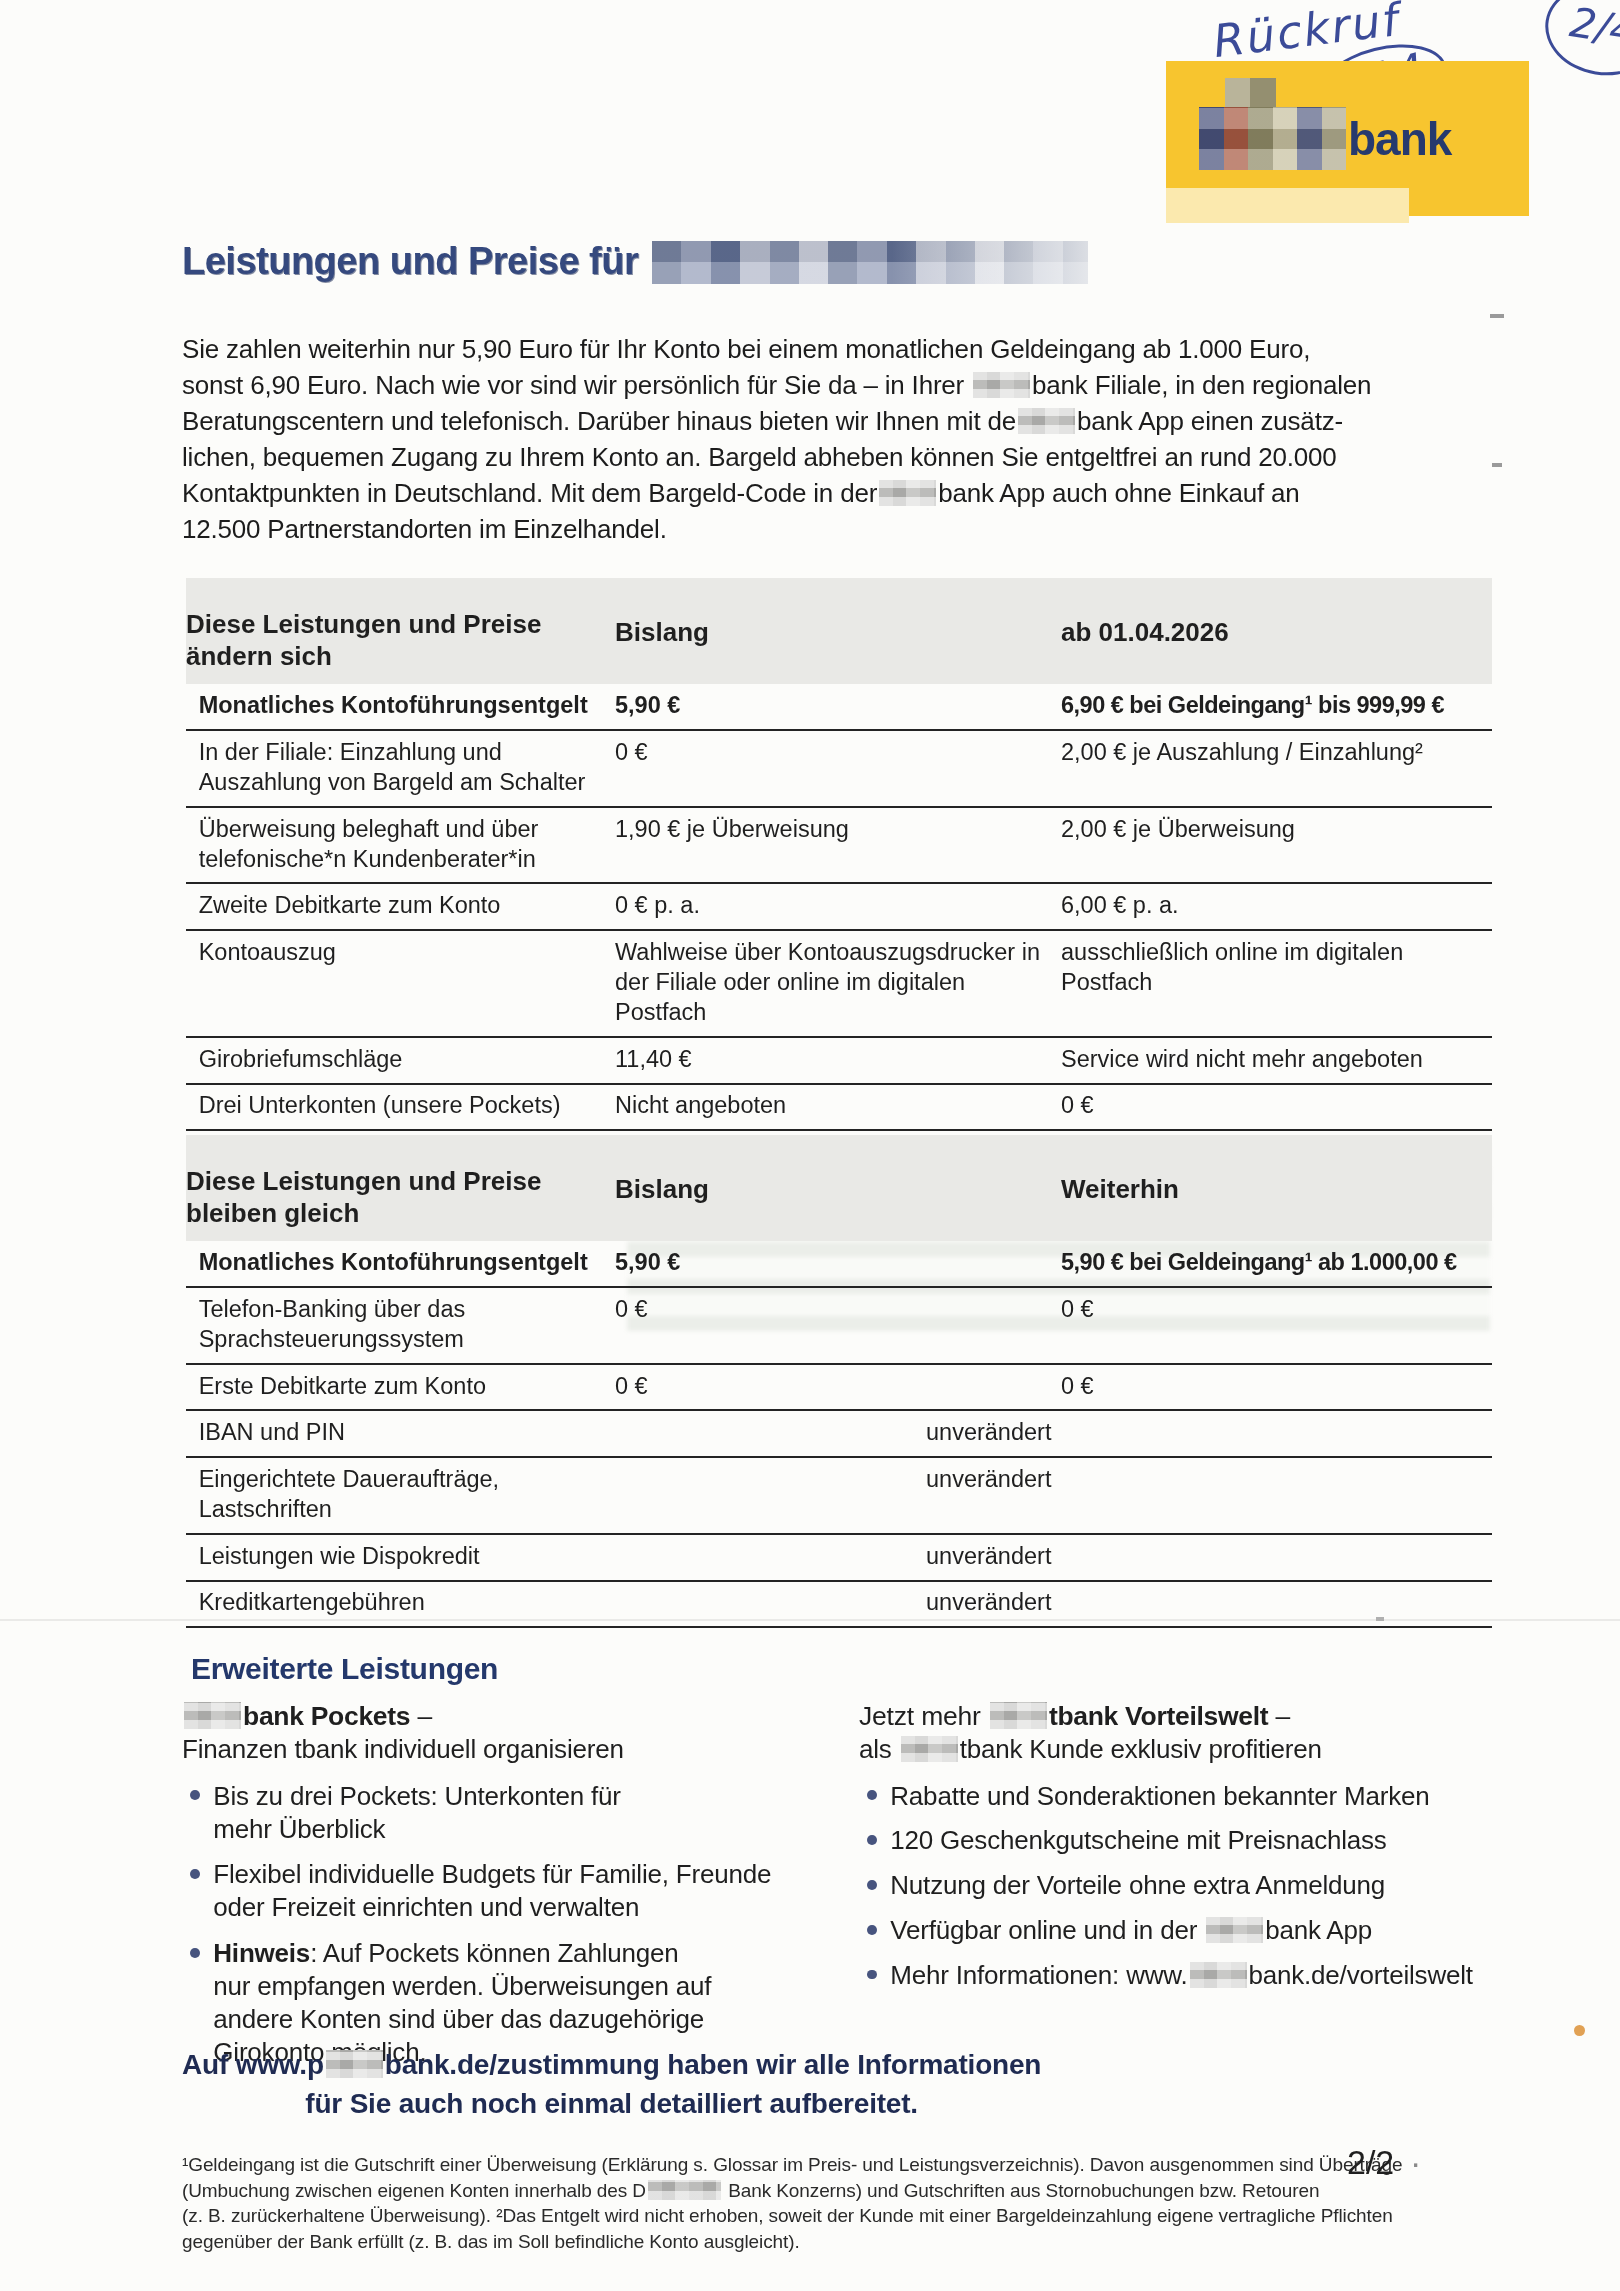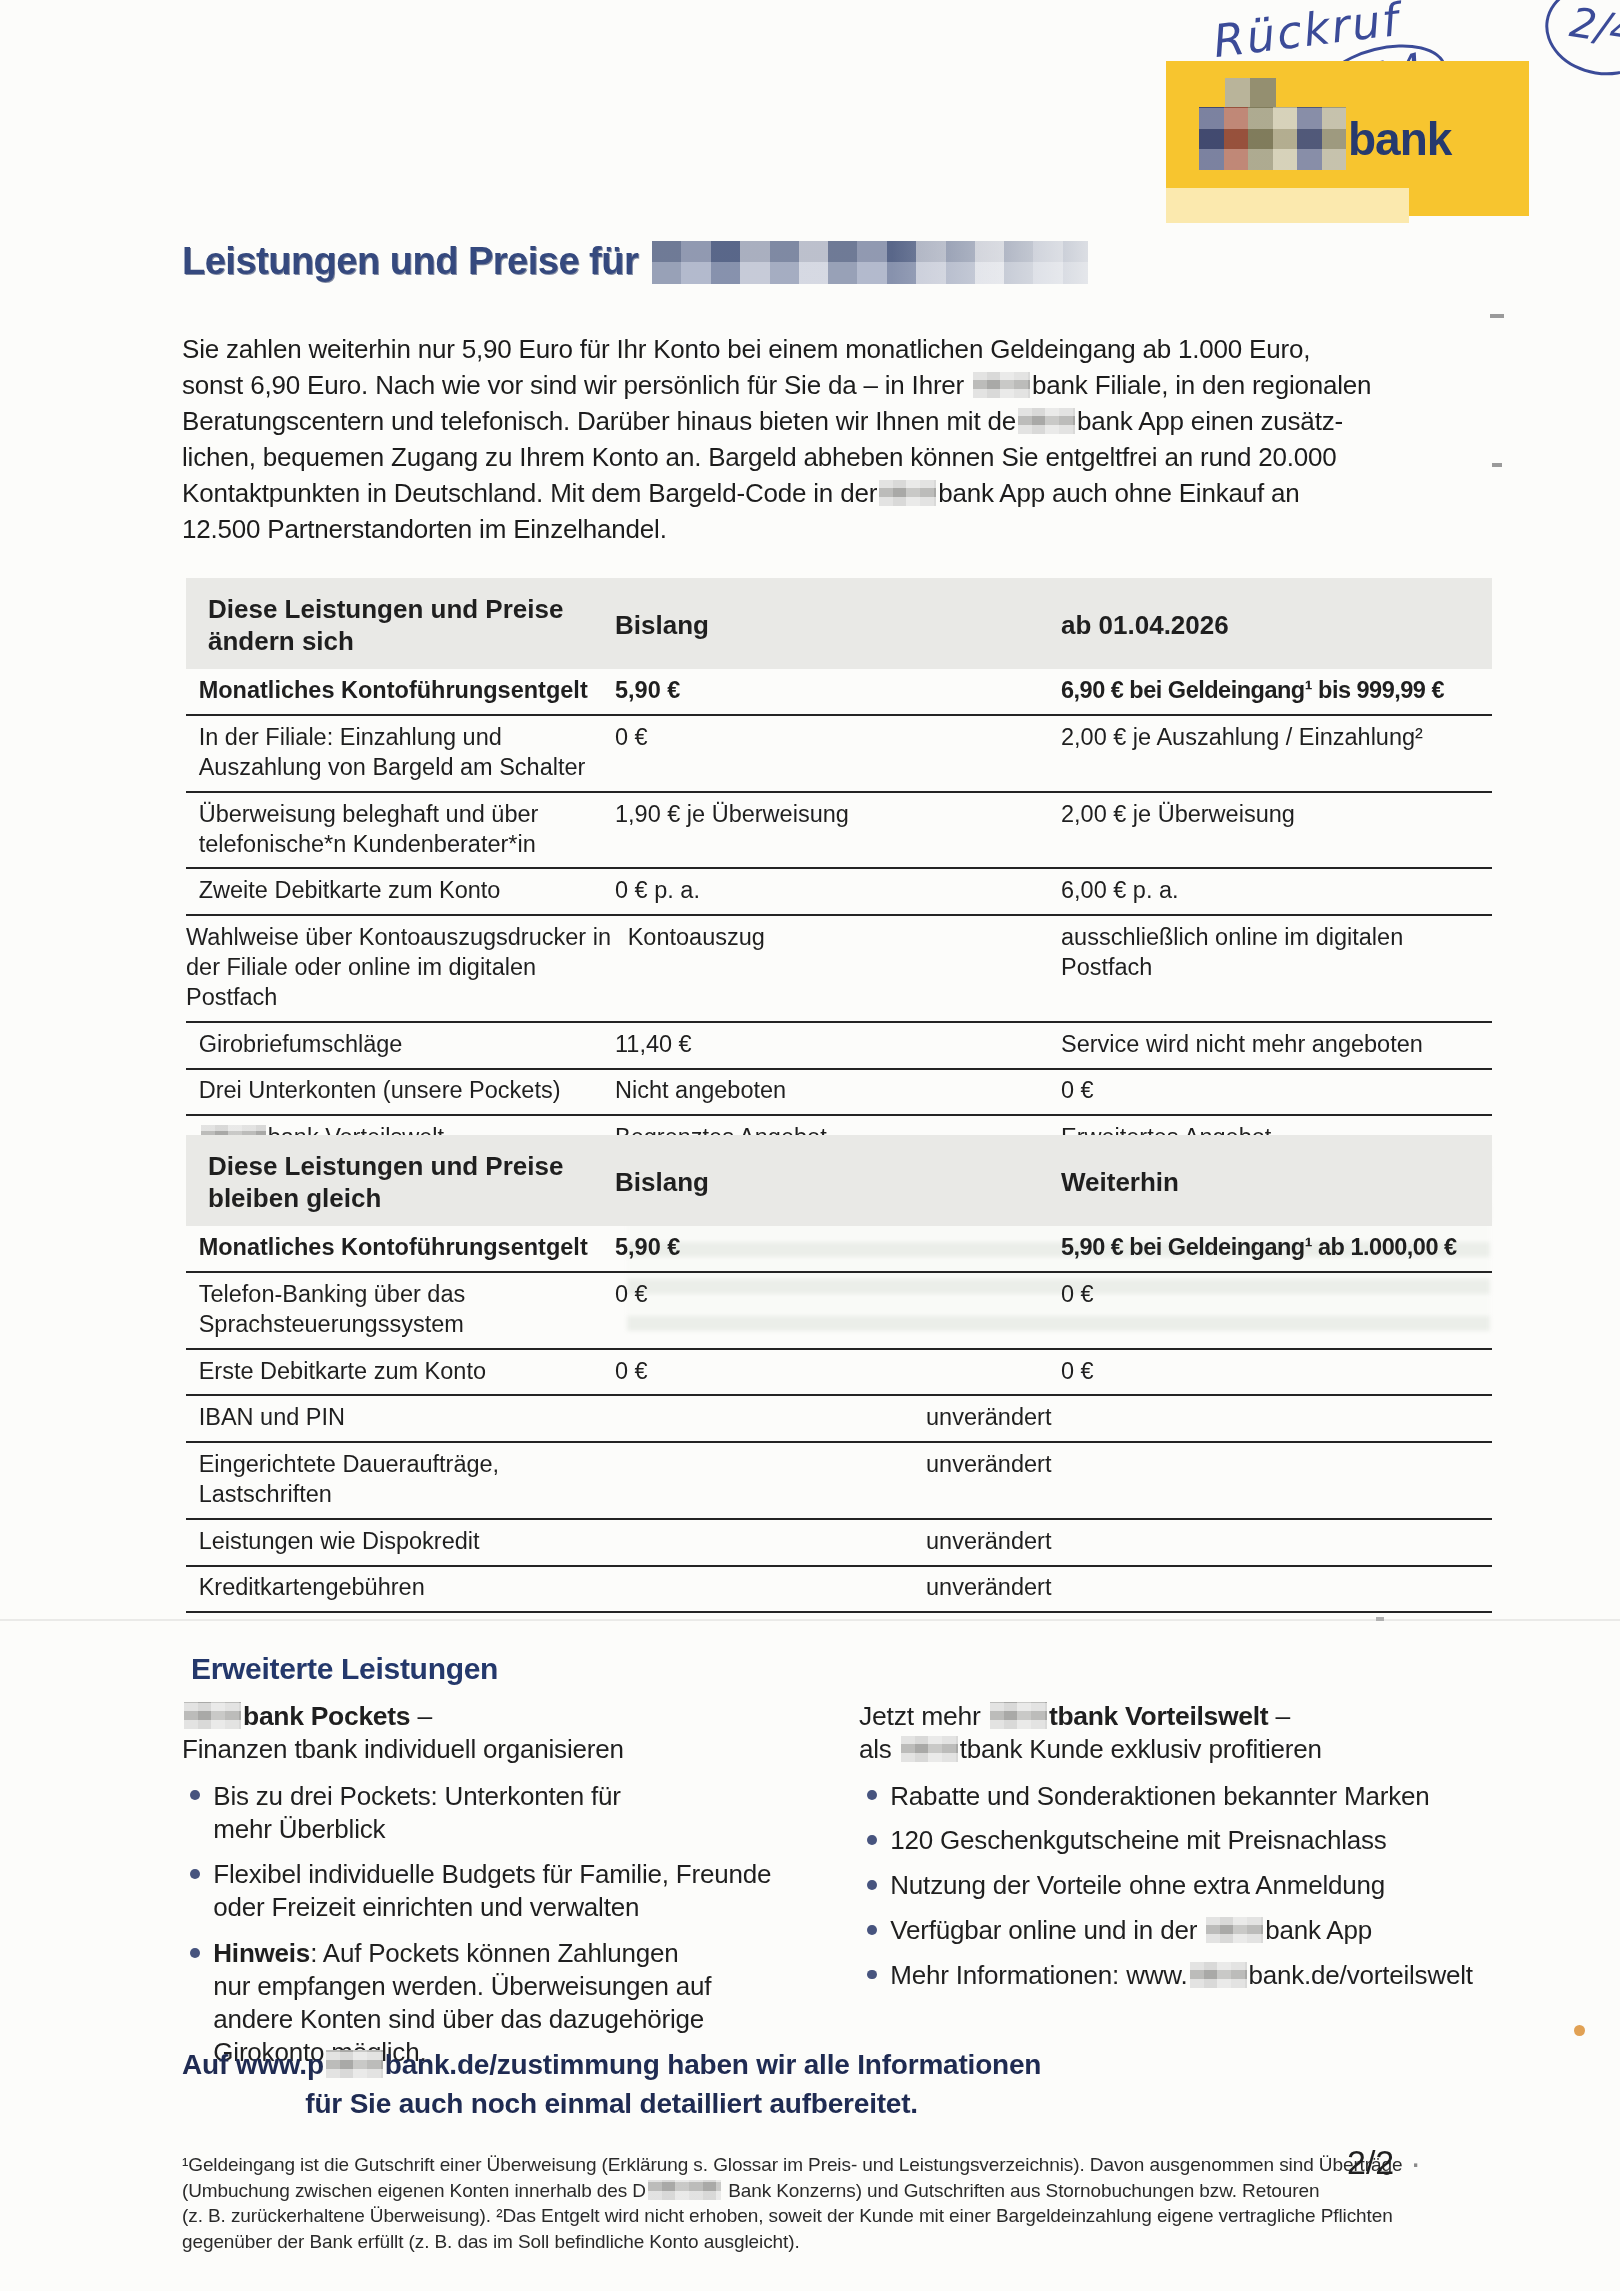--- a/index.html
+++ b/index.html
@@ -47,21 +47,21 @@
           repeating-linear-gradient(90deg,#c6c6c4 0 13.7px,#b2b2b0 13.7px 27.4px,#d4d4d2 27.4px 41px);}
   .footnotes .redact{width:73px;}
   .t-body .redact{width:65px;}
   
   .price-table{position:absolute;left:186px;width:1306px;border-bottom:2px solid #242424;}
   .t1{top:578px;}
   .t2{top:1135px;}
   .t-head{display:grid;grid-template-columns:429px 446px 430px;background:#e9e9e6;
         padding:14.7px 0 12.7px;font-weight:bold;font-size:26px;line-height:32px;}
   .t-head .cell{align-self:center;}
-  .t-head .c1{padding-left:22px;}
+  .t-head .c1{padding-left:0;margin-top:15px;}
   .t-row{display:grid;grid-template-columns:429px 446px 430px;border-top:2px solid #242424;
         padding:5.9px 0 8.8px;font-size:23.5px;line-height:30px;position:relative;}
   .t-row:first-child{border-top:none;}
   .t-row .c1{padding-left:12.7px;}
   .t-row.bold{font-weight:bold;}
   .t-row.bold .c3{letter-spacing:-0.5px;}
   .t-span{position:absolute;left:740px;top:5.9px;font-size:23.5px;}
   
   .ext-heading{position:absolute;left:182px;top:1643px;margin:9px;font-size:30px;
         color:#24386b;letter-spacing:-0.3px;}
@@ -146,22 +146,22 @@
           <div class="cell c1">Überweisung beleghaft und über<br>telefonische*n Kundenberater*in</div>
           <div class="cell c2">1,90 € je Überweisung</div>
           <div class="cell c3">2,00 € je Überweisung</div>
         </div>
         <div class="t-row">
           <div class="cell c1">Zweite Debitkarte zum Konto</div>
           <div class="cell c2">0 € p. a.</div>
           <div class="cell c3">6,00 € p. a.</div>
         </div>
         <div class="t-row">
+          <div class="cell c1">Kontoauszug</div>
           <div class="cell c2">Wahlweise über Kontoauszugsdrucker in<br>der Filiale oder online im digitalen Postfach</div>
-          <div class="cell c1">Kontoauszug</div>
           <div class="cell c3">ausschließlich online im digitalen<br>Postfach</div>
         </div>
         <div class="t-row">
           <div class="cell c1">Girobriefumschläge</div>
           <div class="cell c2">11,40 €</div>
           <div class="cell c3">Service wird nicht mehr angeboten</div>
         </div>
         <div class="t-row">
           <div class="cell c1">Drei Unterkonten (unsere Pockets)</div>
           <div class="cell c2">Nicht angeboten</div>

